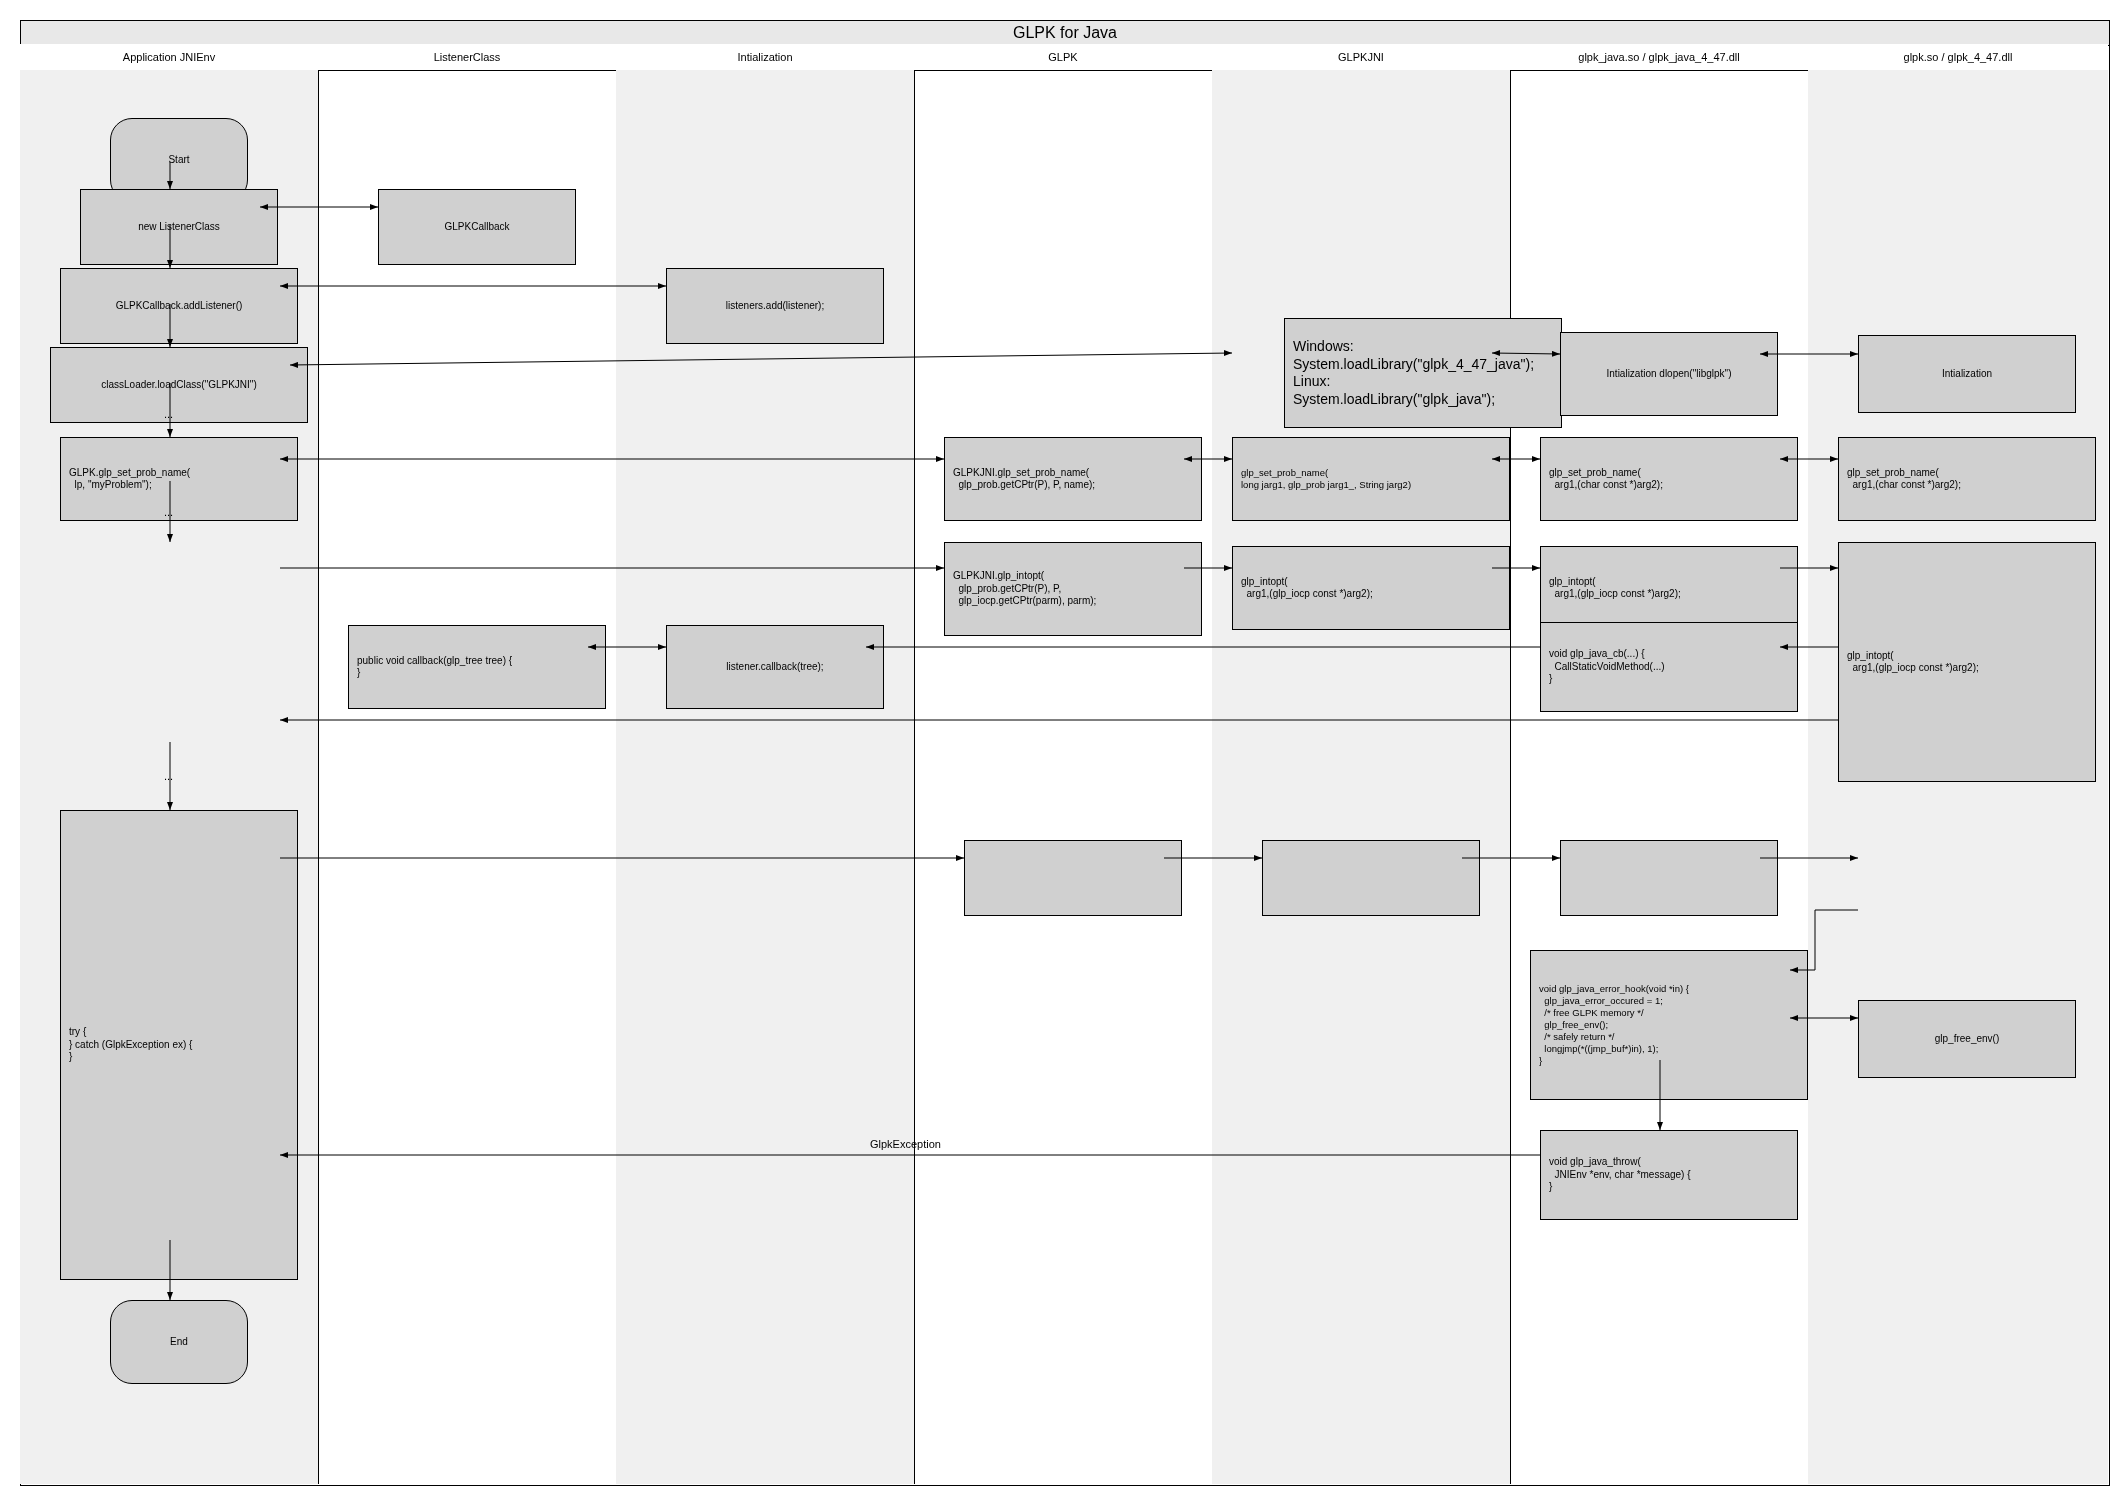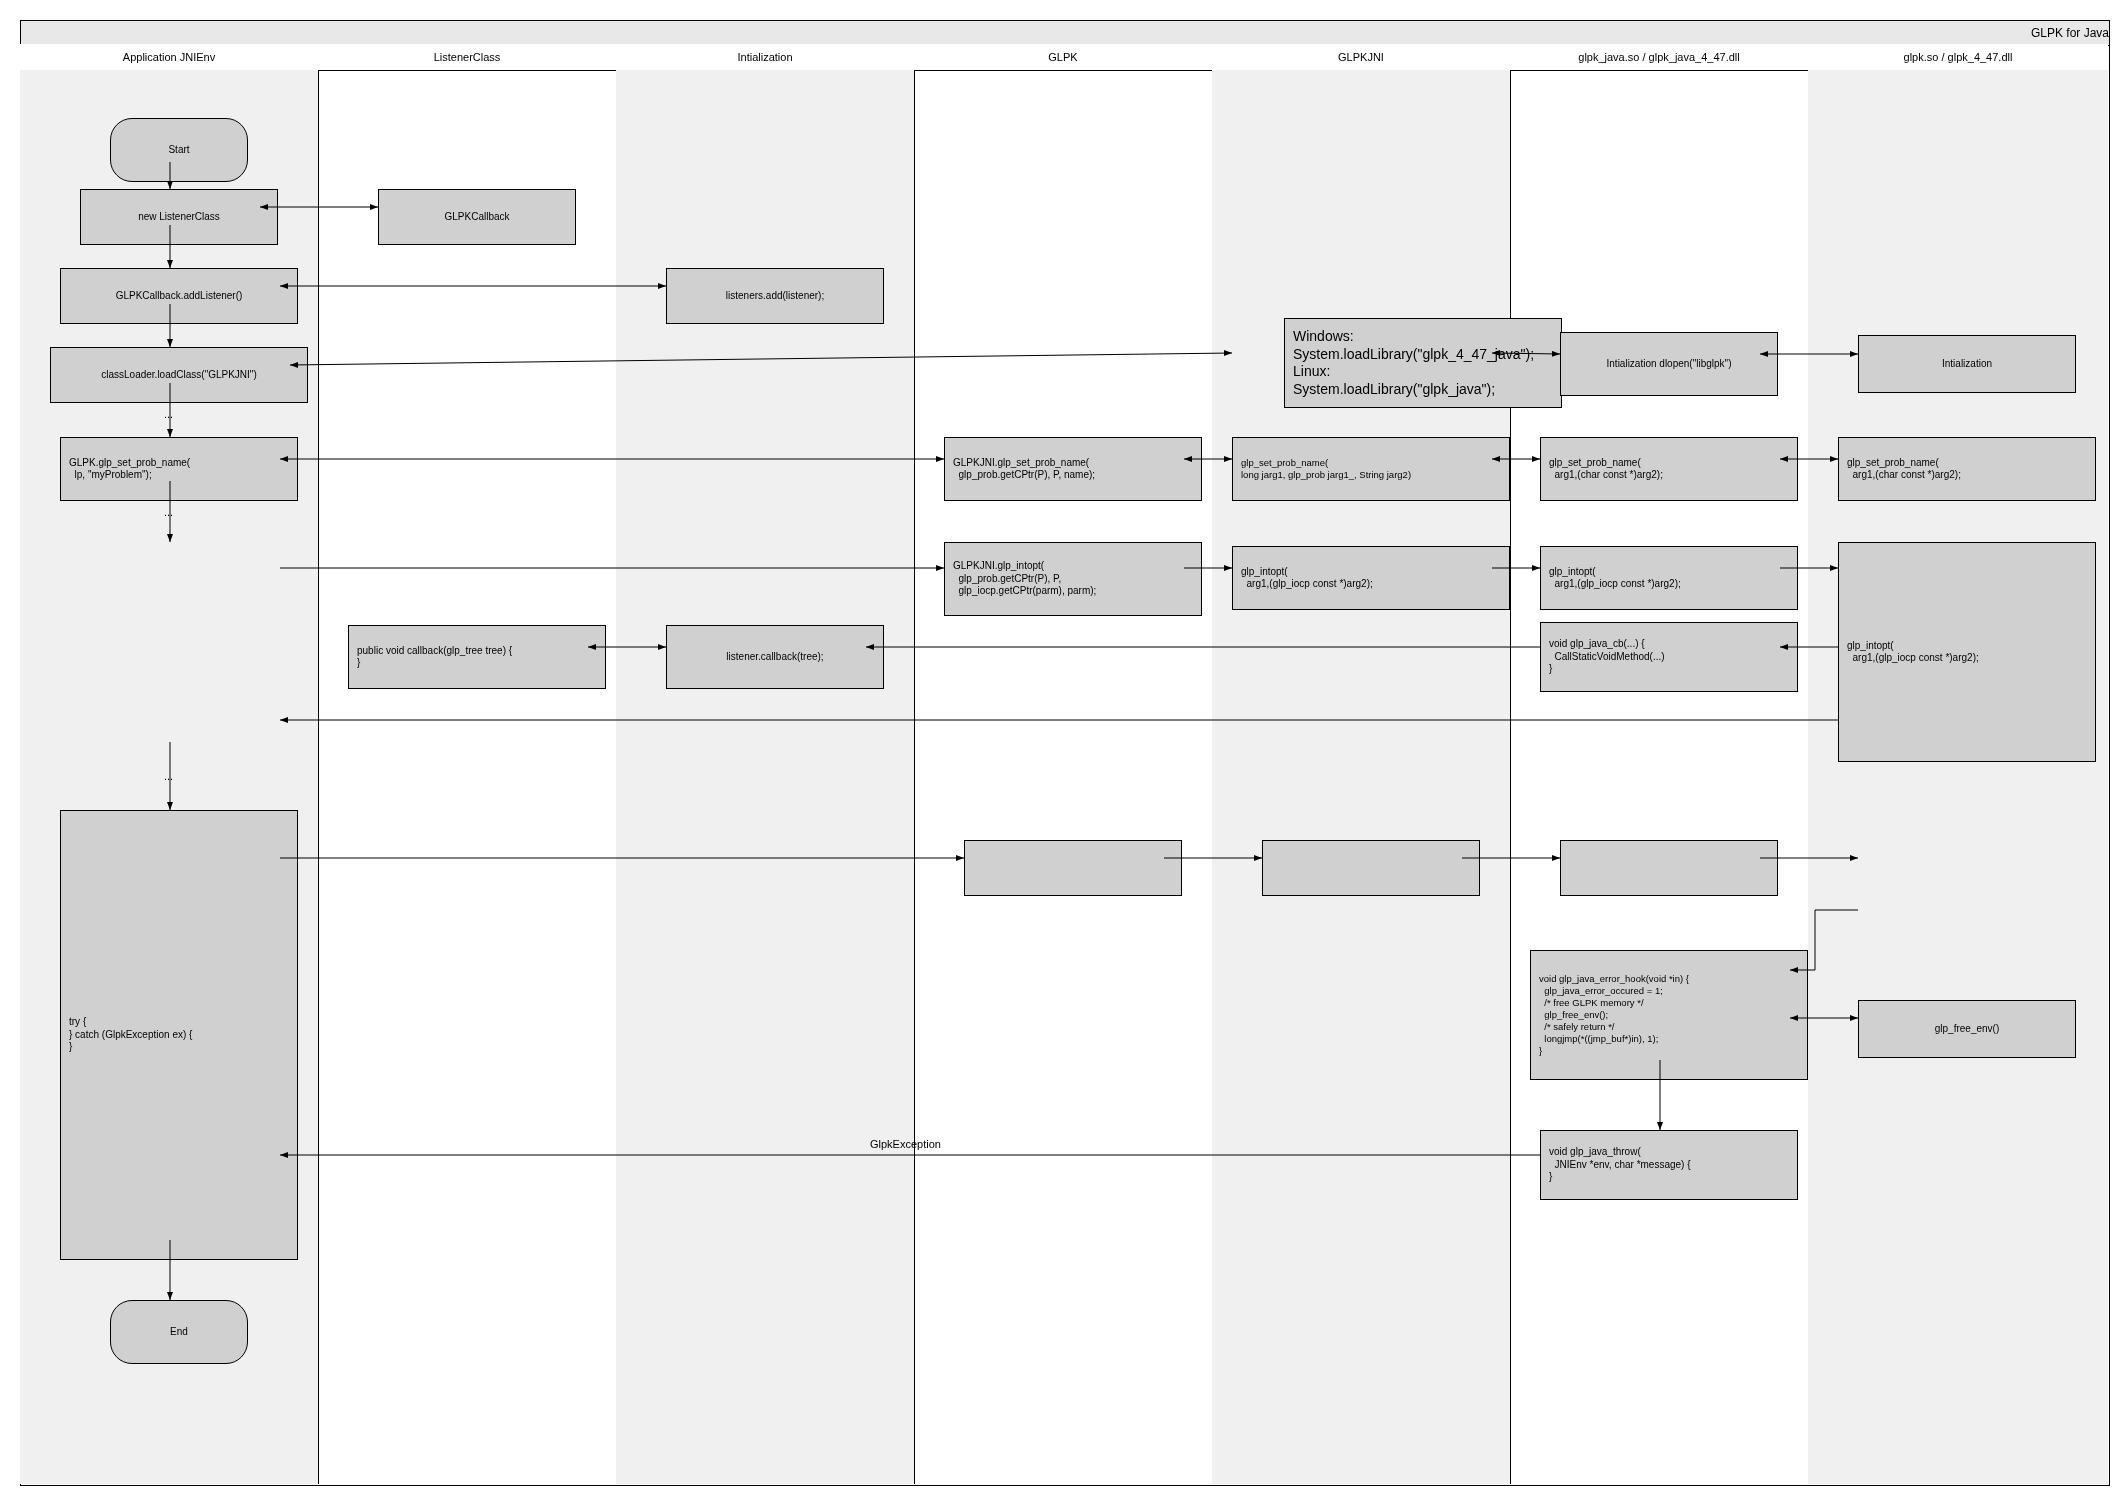--- a/index.html
+++ b/index.html
@@ -1,22 +1,22 @@
 <!DOCTYPE html>
 <html><head>
 <meta charset="utf-8">
 <style>
   html,body{margin:0;padding:0;background:#fff;font-family:Arial,Helvetica,sans-serif;font-size:10px;color:#000}
   #wrap{position:relative;width:2128px;height:1504px}
   .frame{position:absolute;border:1px solid #000}
-  .title{position:absolute;border:1px solid #000;background:#e8e8e8;display:flex;align-items:center;justify-content:flex-end;font-size:12px}
+  .title{position:absolute;border:1px solid #000;background:#e8e8e8;display:flex;align-items:center;justify-content:center;font-size:16px}
   .lane-head{position:absolute;border-right:1px solid #000;border-bottom:1px solid #000;background:#fff;display:flex;align-items:center;justify-content:center;font-size:11px}
   .lane-body{position:absolute;border-right:1px solid #000}
   .lane-alt{background:#f0f0f0}
-  .box{position:absolute;border:1px solid #000;background:#d0d0d0;padding:9px 8px;font-size:10px;line-height:1.25;white-space:pre;display:flex;align-items:center}
+  .box{position:absolute;border:1px solid #000;background:#d0d0d0;padding:19px 8px;font-size:10px;line-height:1.25;white-space:pre;display:flex;align-items:center}
   .box.center{justify-content:center;text-align:center;white-space:normal}
   .terminator{border-radius:22px;justify-content:center}
   .dots{position:absolute;font-size:11px}
   .lbl{position:absolute;font-size:11px}
   svg.ar{position:absolute;overflow:visible;pointer-events:none}
 </style>
 </head>
 <body>
 
 <div id="wrap">

